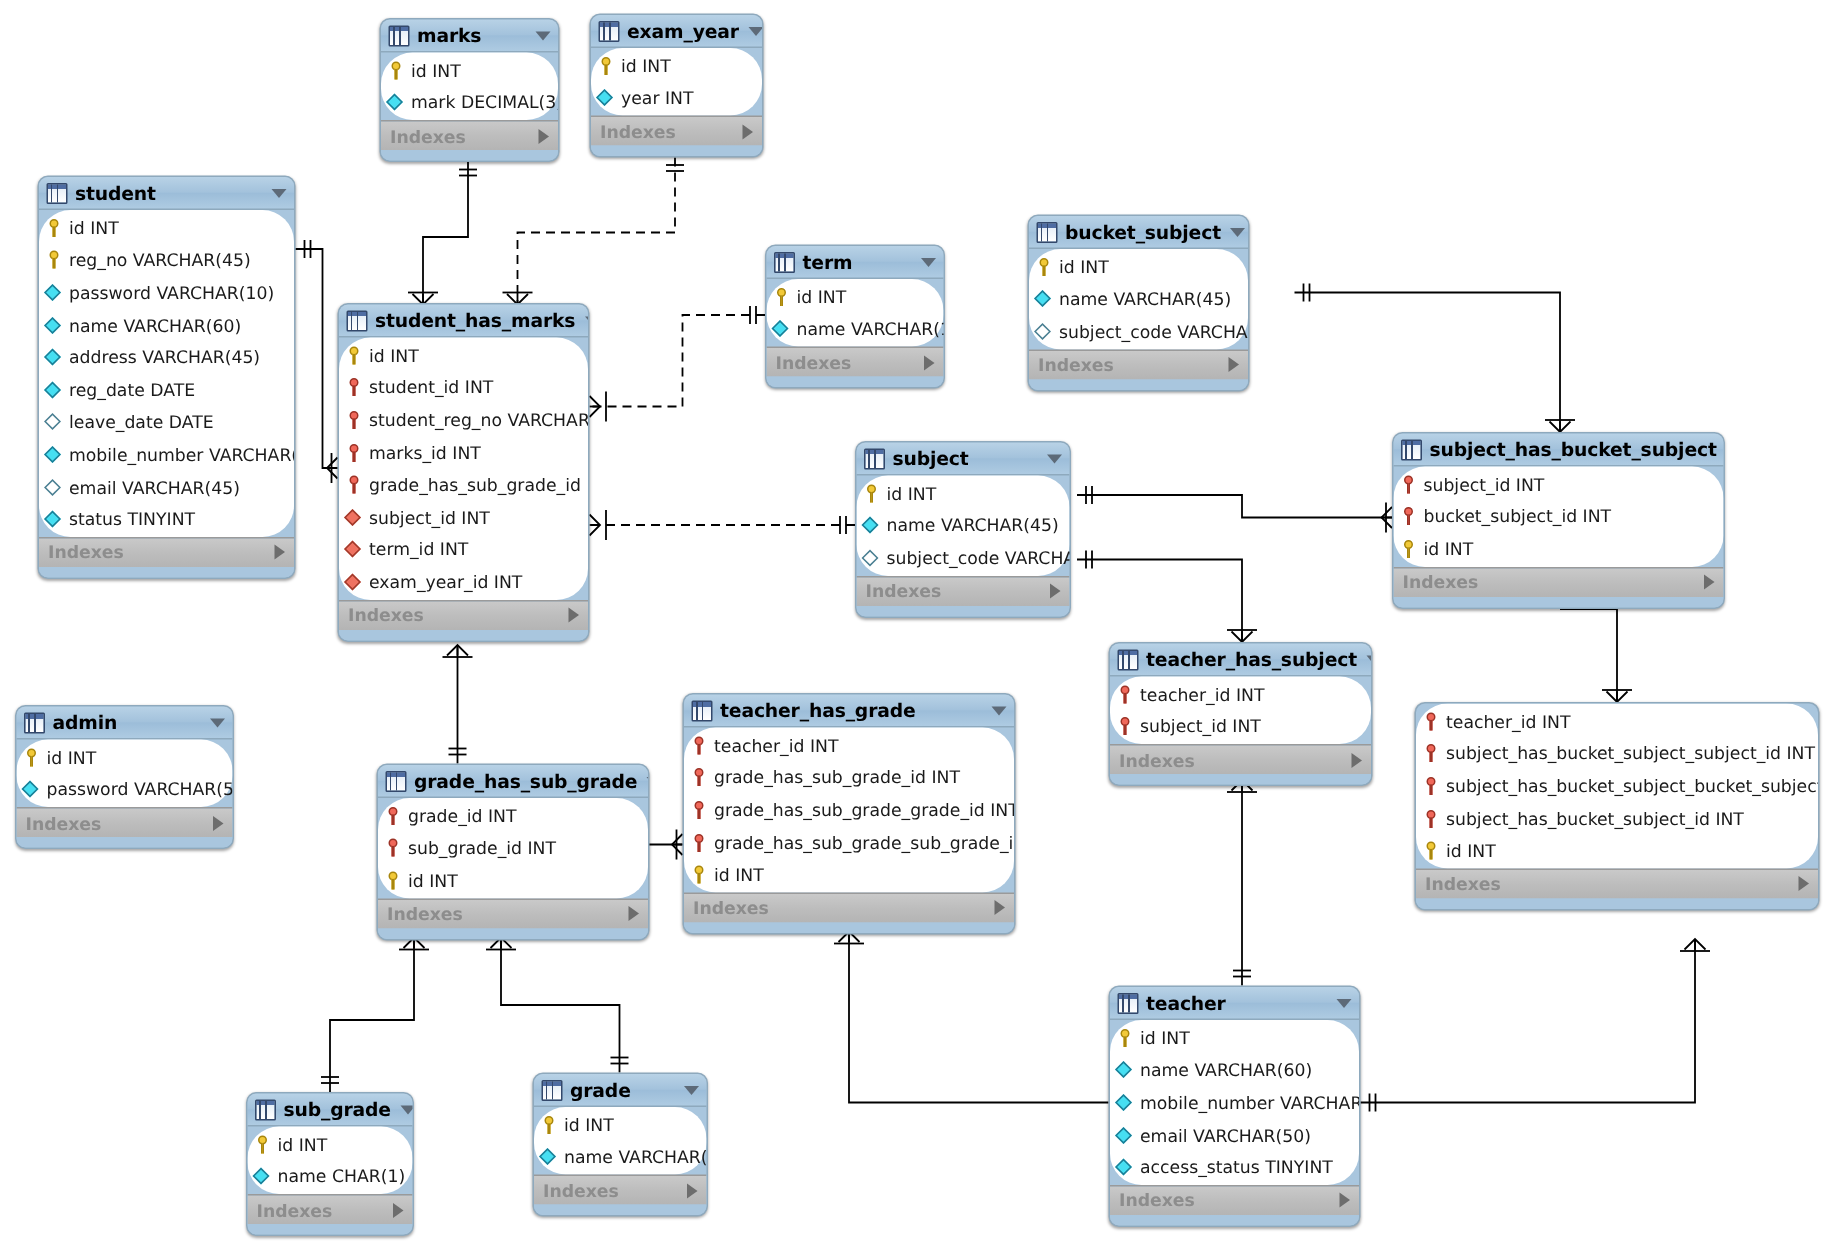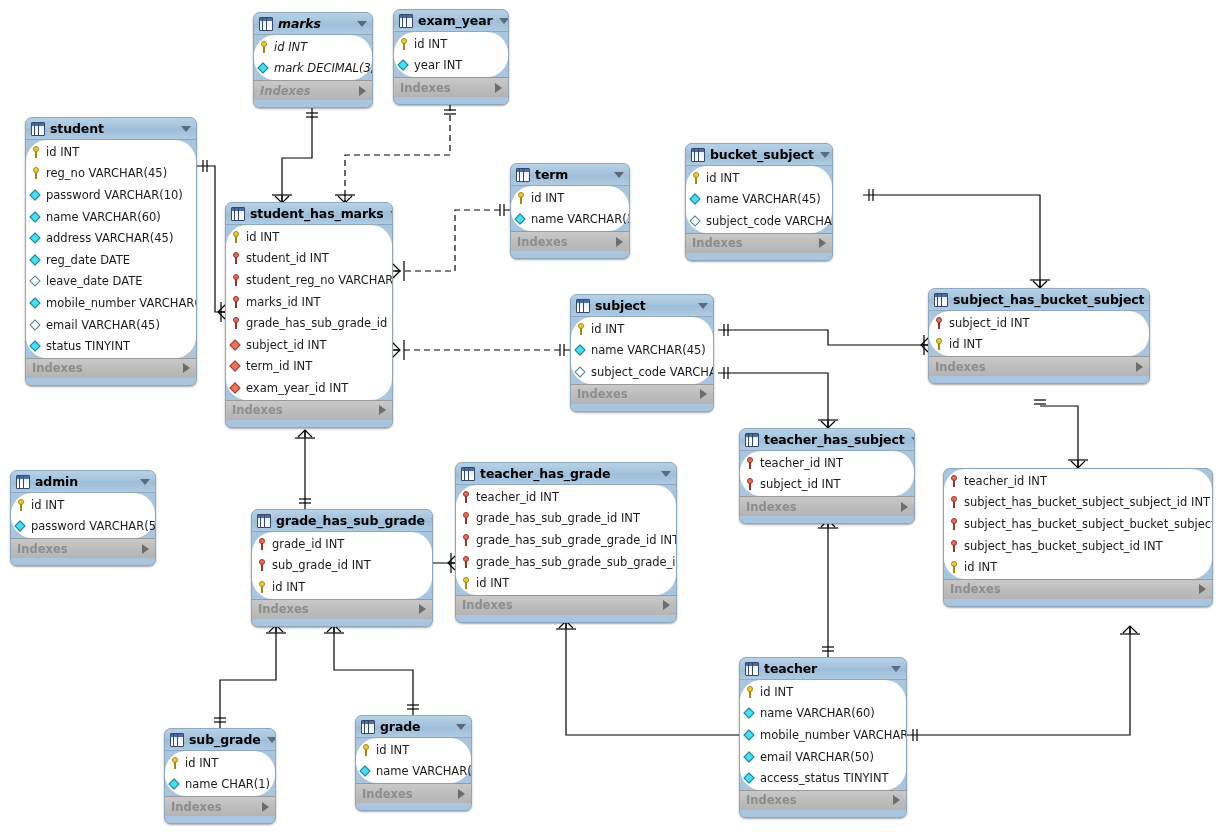--- a/index.html
+++ b/index.html
@@ -234,21 +234,21 @@
 
       <path d="M413,715 L413,670 L334,670 L334,625"></path>
       <line x1="407" y1="709" x2="419" y2="709"></line>
       <line x1="407" y1="705" x2="419" y2="705"></line>
       <path d="M327,632 L334,625 L341,632"></path>
       <path d="M334,632 L334,625"></path>
       <line x1="324" y1="633" x2="344" y2="633"></line>
     </g>
   </svg>
 
-<div class="tbl" style="left: 253px; top: 12px; width: 120px; font-style: italic;">
+<div class="tbl" style="left: 253px; top: 12px; width: 120px;">
       <div class="tbl-hd">
         <span class="tbl-ico"></span>
         <span class="tbl-name">marks</span>
         <span class="caret"></span>
       </div>
       <div class="tbl-body">
         <div class="col">
           <span class="g pk"></span>
           <span>id INT</span>
         </div>
@@ -463,20 +463,24 @@
       <div class="tbl-hd">
         <span class="tbl-ico"></span>
         <span class="tbl-name">subject_has_bucket_subject</span>
       </div>
       <div class="tbl-body">
         <div class="col">
           <span class="g fk"></span>
           <span>subject_id INT</span>
         </div>
         <div class="col">
+          <span class="g fk"></span>
+          <span>bucket_subject_id INT</span>
+        </div>
+        <div class="col">
           <span class="g pk"></span>
           <span>id INT</span>
         </div>
       </div>
       <div class="tbl-ft">
         <span class="ft-label">Indexes</span>
         <span class="ft-arrow"></span>
       </div>
       <div class="tbl-strip"></div>
     </div>

